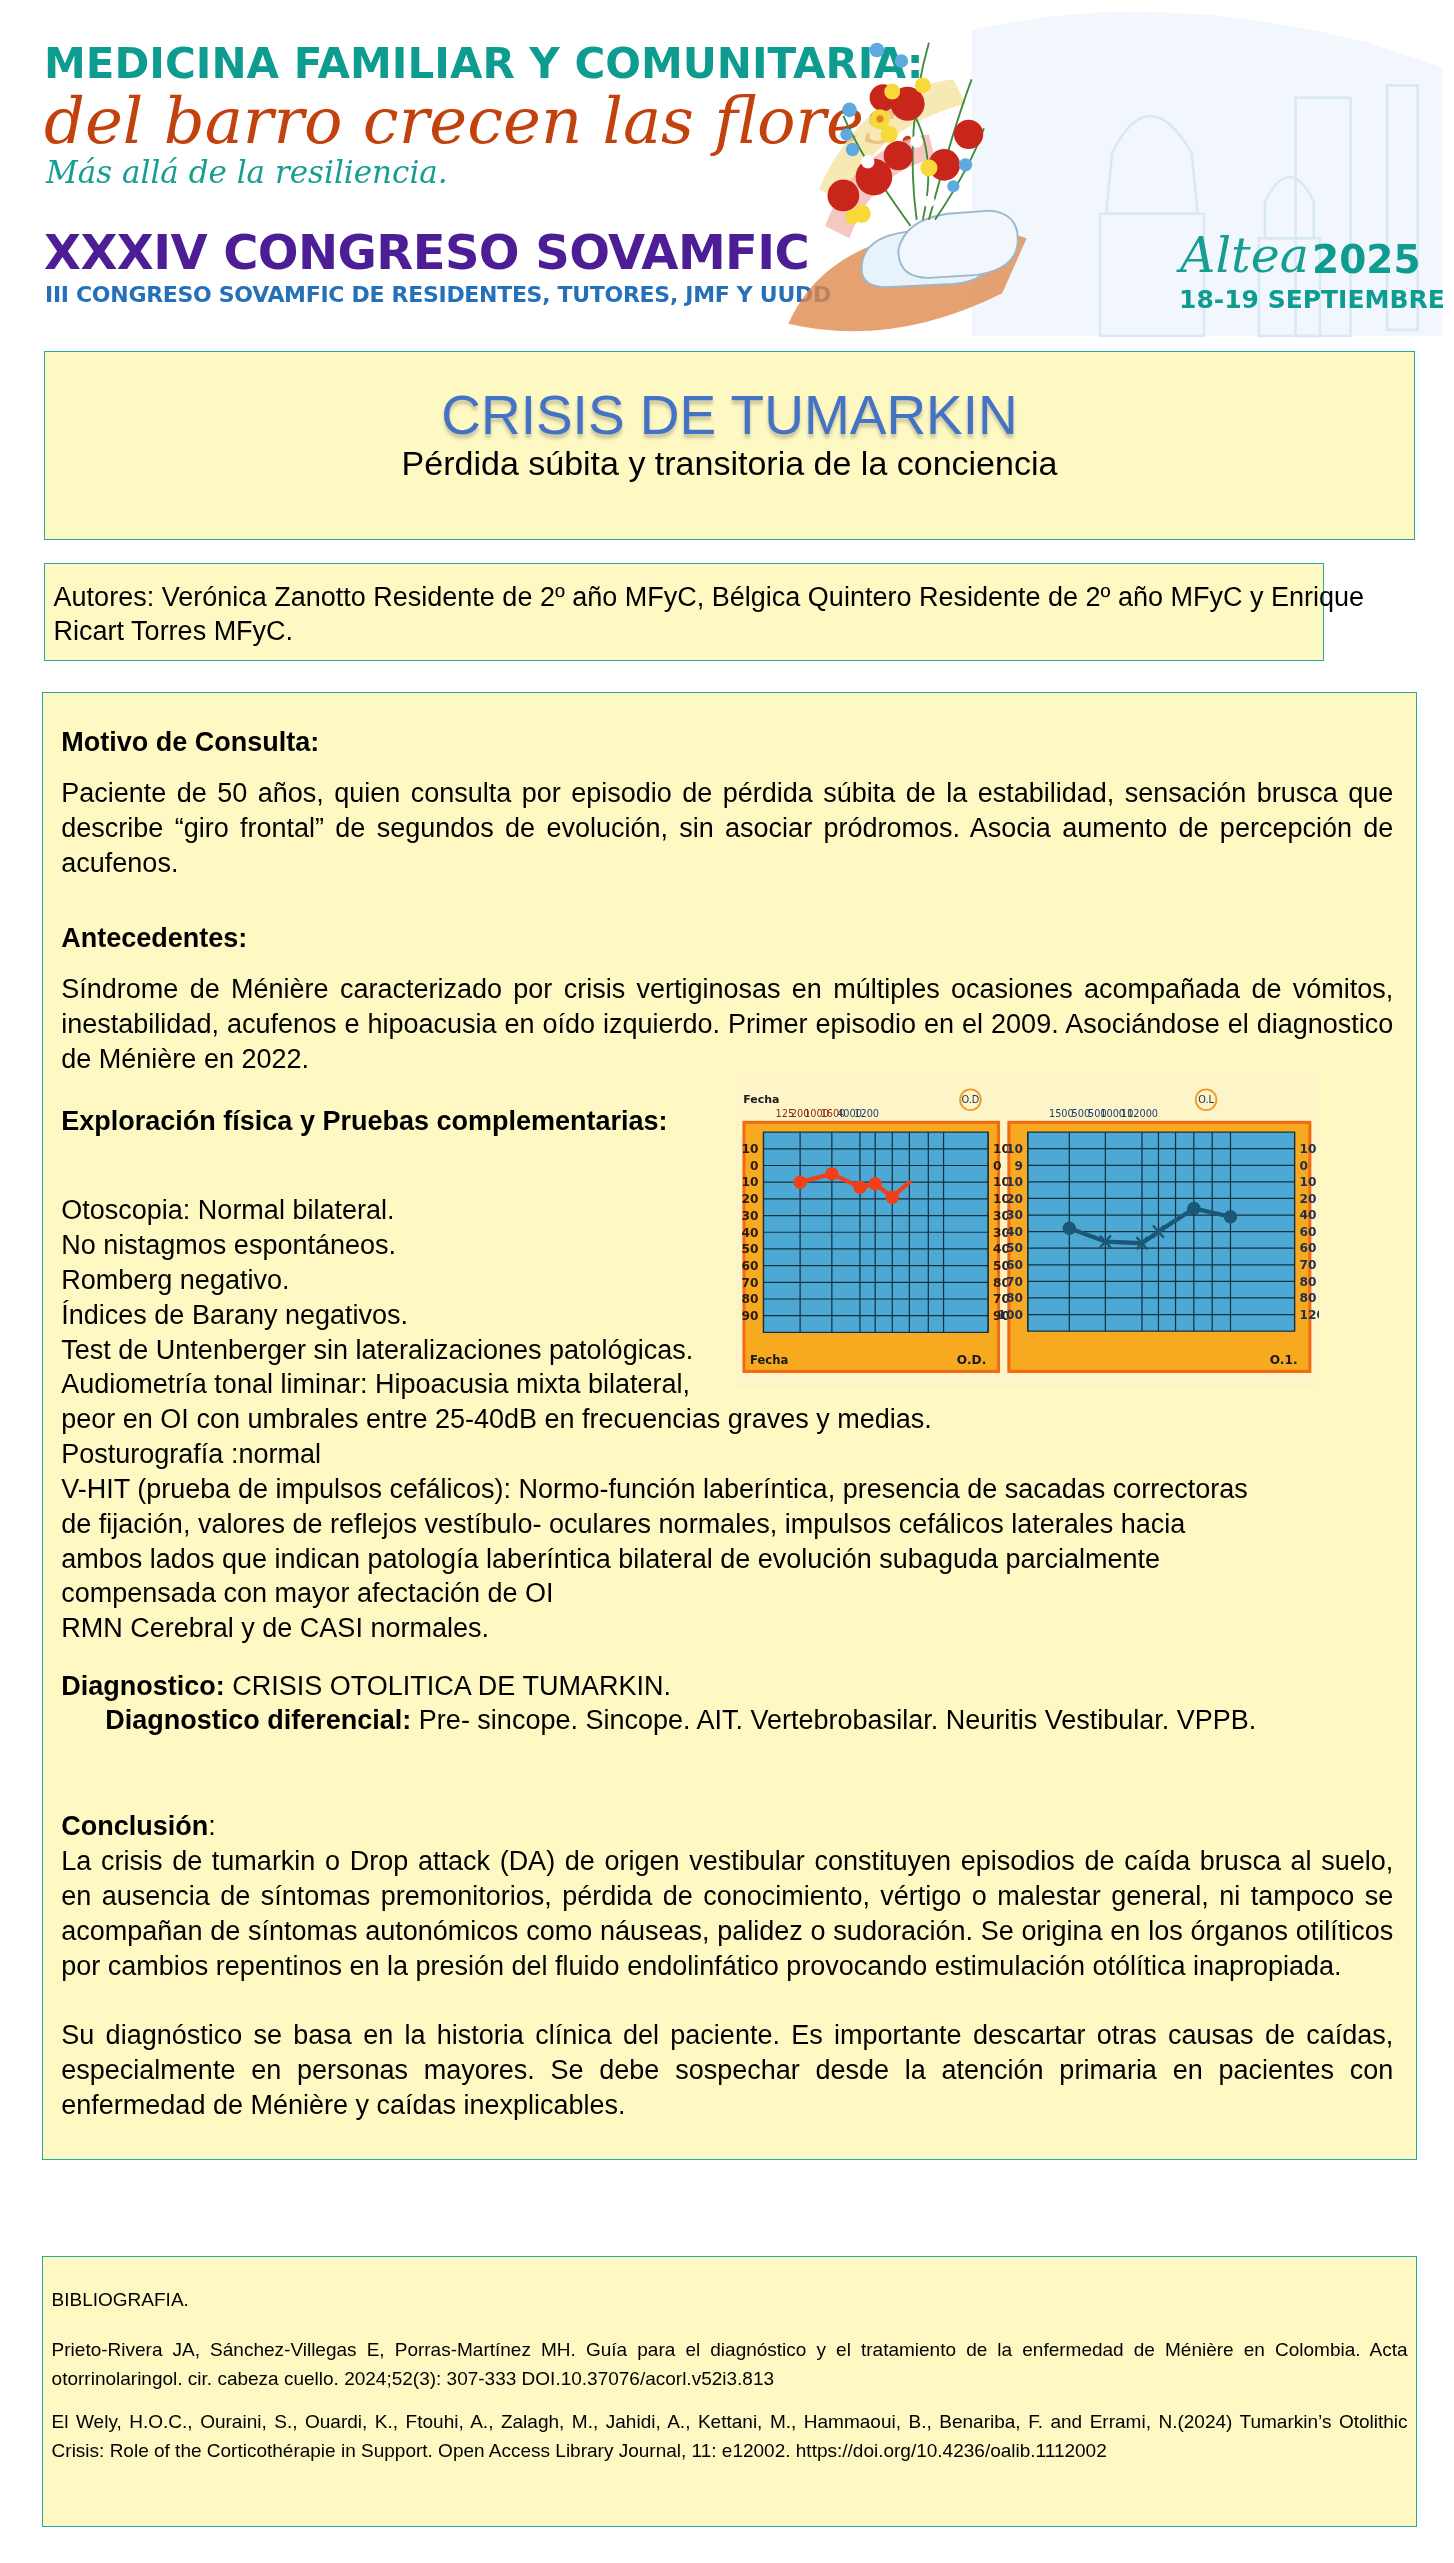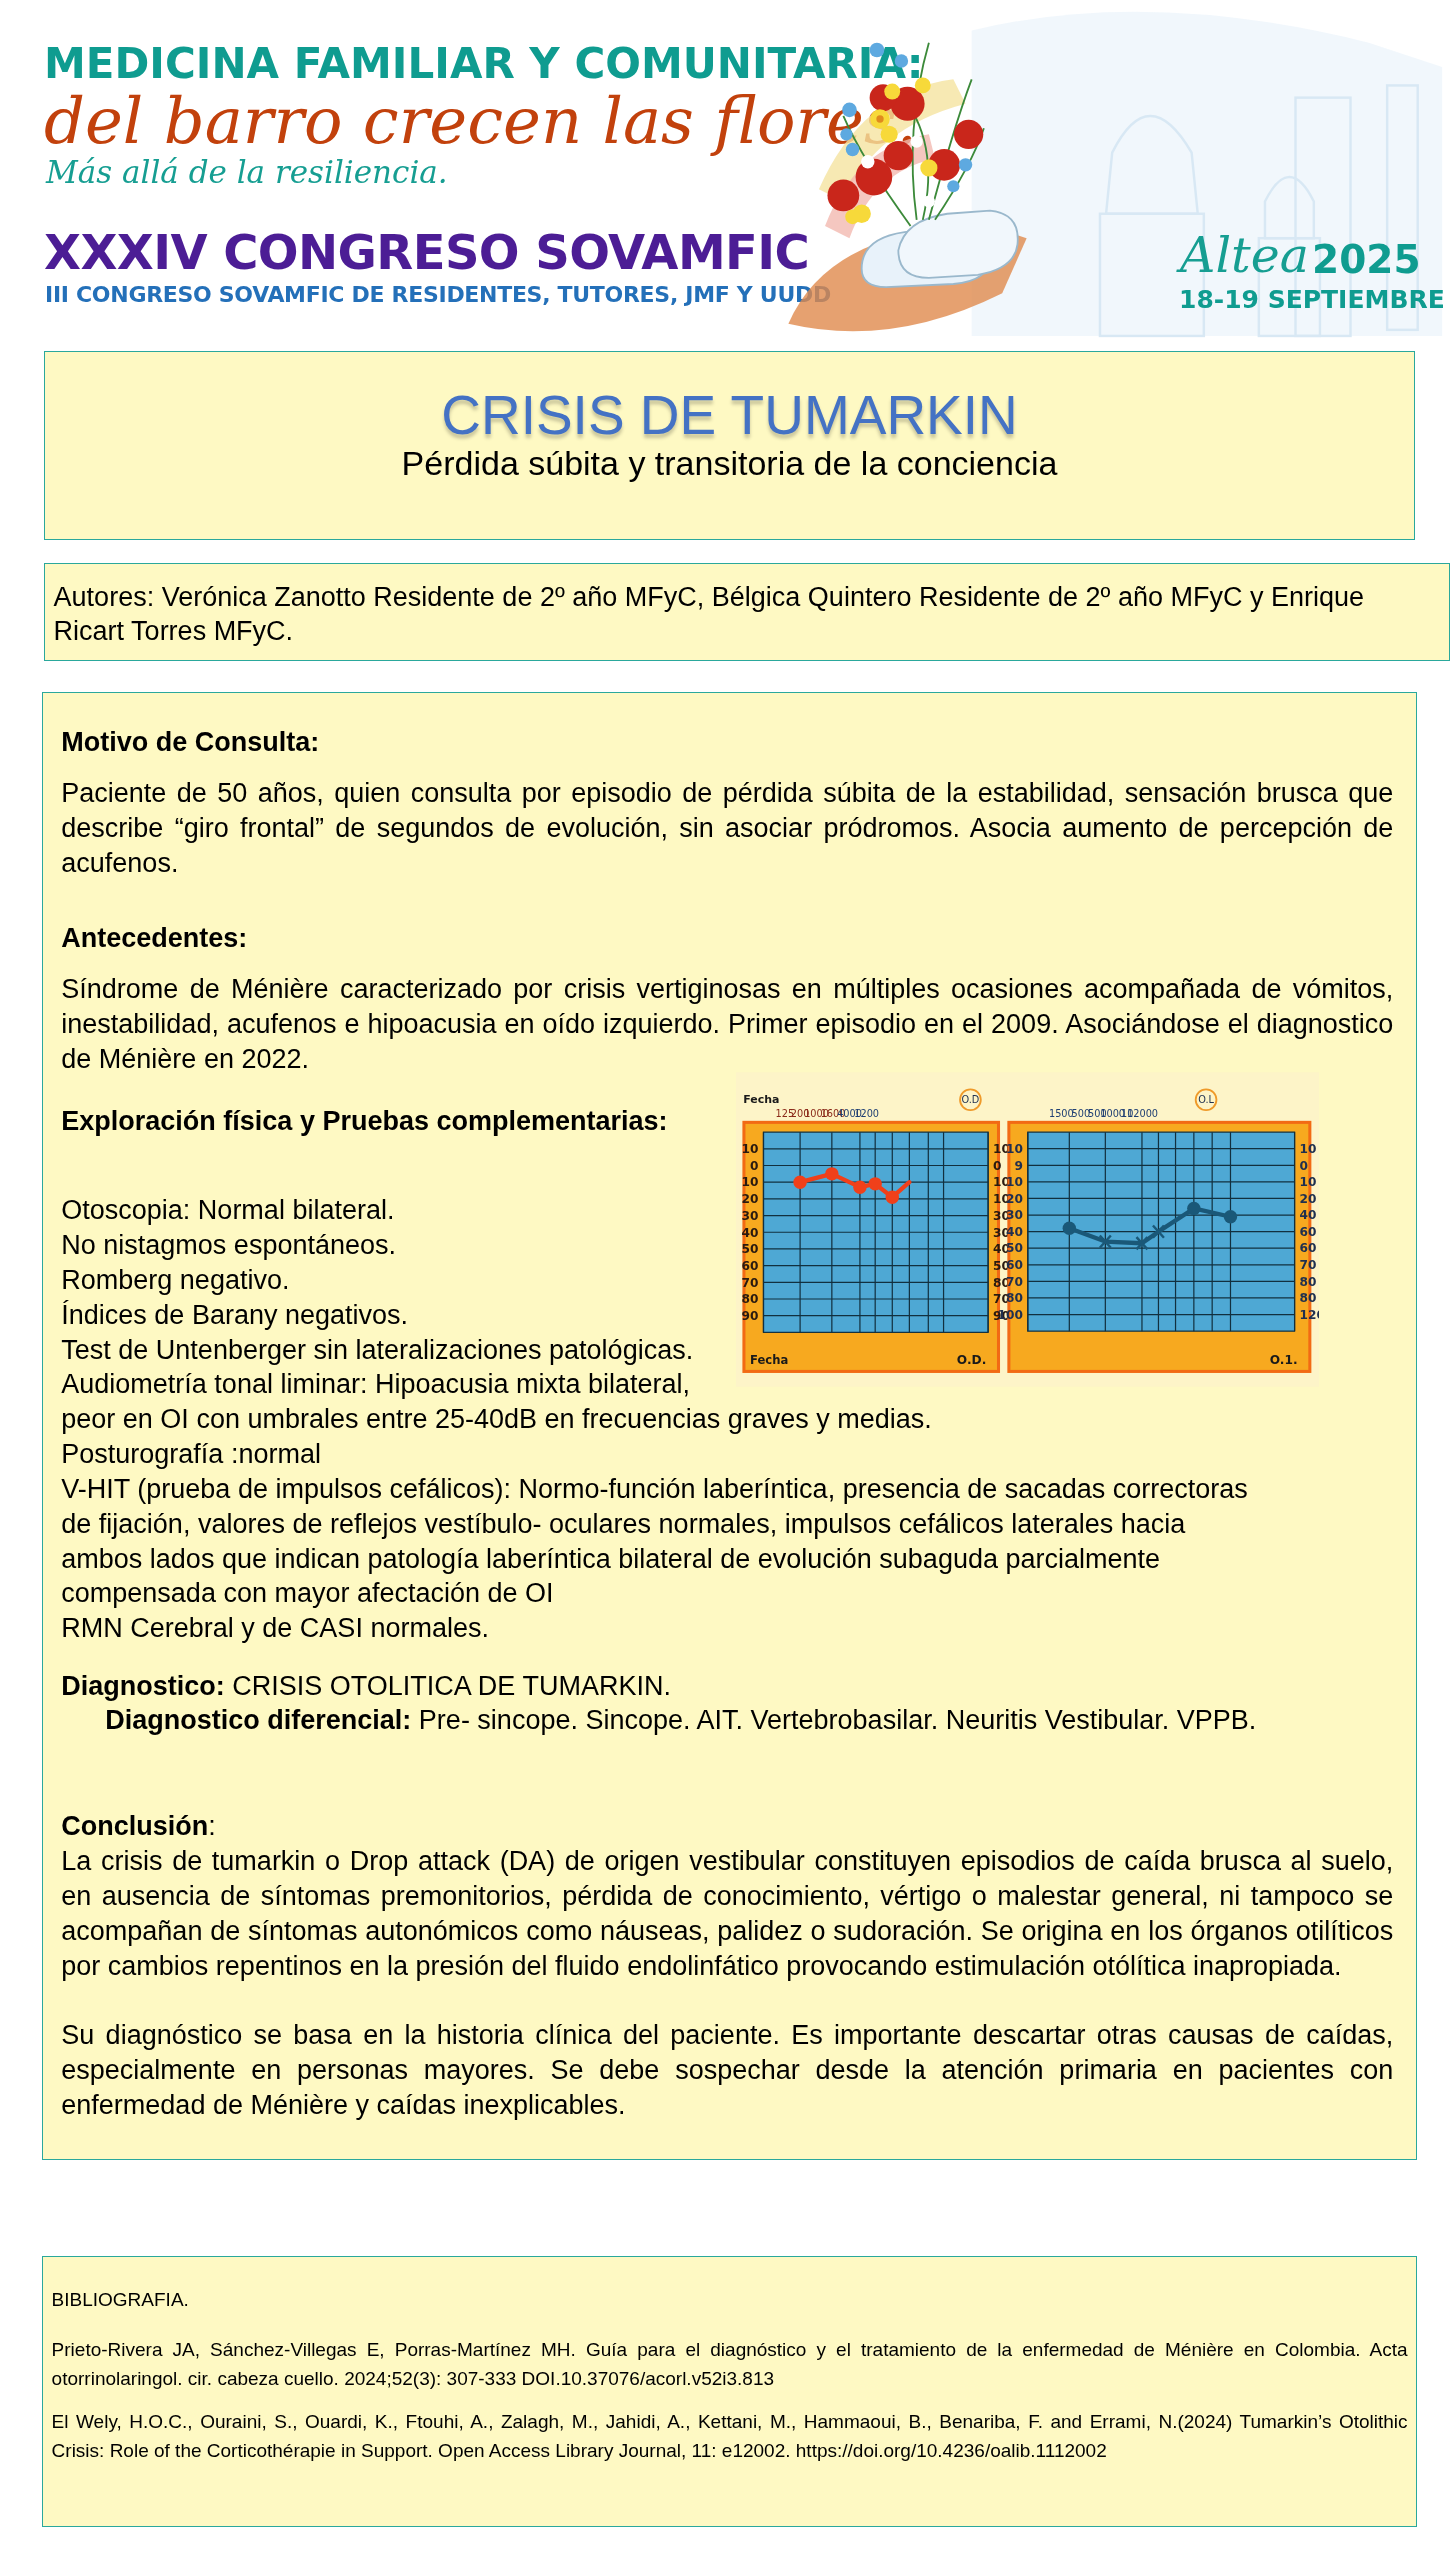--- a/index.html
+++ b/index.html
@@ -16,21 +16,21 @@
   .h-altea { left:1180px; top:227px; font-family:"DejaVu Serif", serif; font-style:italic; font-size:49px; color:#169e92; white-space:nowrap; }
   .h-year { left:1312px; top:237px; font-family:"DejaVu Sans", sans-serif; font-weight:bold; font-size:39px; color:#0f9c90; }
   .h-dates { left:1179px; top:285px; font-family:"DejaVu Sans", sans-serif; font-weight:bold; font-size:25px; color:#0f9c90; white-space:nowrap; }
   #art { left:770px; top:6.1px; width:685px; height:333px; }
 
   
   .box { background:#fef9c3; border:1.2px solid #2aa89c; box-sizing:border-box; }
   #title-box { left:44px; top:351px; width:1371px; height:189px; }
   .title { left:0; width:100%; top:31px; text-align:center; font-family:"Liberation Sans", sans-serif; font-size:55px; color:#4472c4; text-shadow:0 3.7px 3.7px rgba(0,0,0,0.22); }
   .subtitle { left:0; width:100%; top:92px; text-align:center; font-size:34px; color:#000; }
-  #authors-box { left:44px; top:563px; width:1406px; height:98px;padding-left:40px; }
+  #authors-box { left:44px; top:563px; width:1280px; height:98px;padding-left:40px; }
   .authors { left:8.6px; top:16px; width:1344px; font-size:27px; line-height:34px; }
 
   #main-box { left:42px; top:692px; width:1375px; height:1468px; }
   .sec-h { font-weight:bold; font-size:27px; position:absolute; left:18.3px; }
   .para { position:absolute; left:18.3px; width:1332px; font-size:27px; line-height:35px; text-align:justify; }
   .line { position:absolute; left:18.3px; font-size:27px; white-space:nowrap; }
   .inline-b { font-weight:bold; }
 
   #chart { left:736px; top:1072px; width:583px; height:315px; }
 

